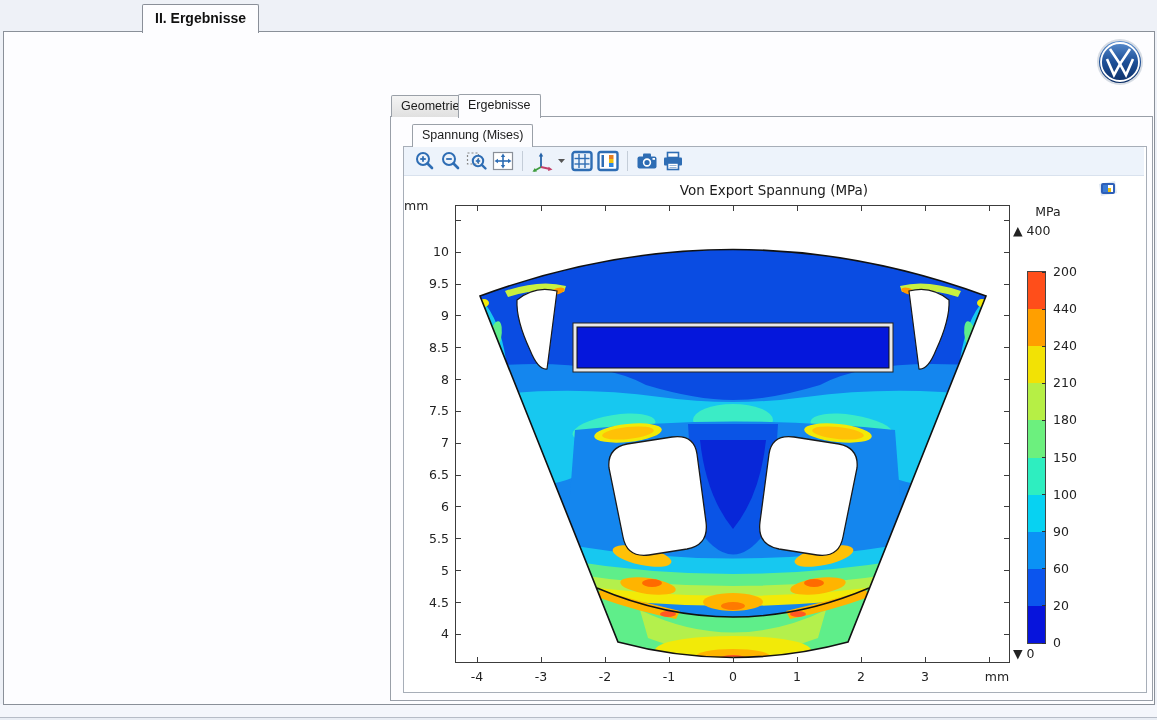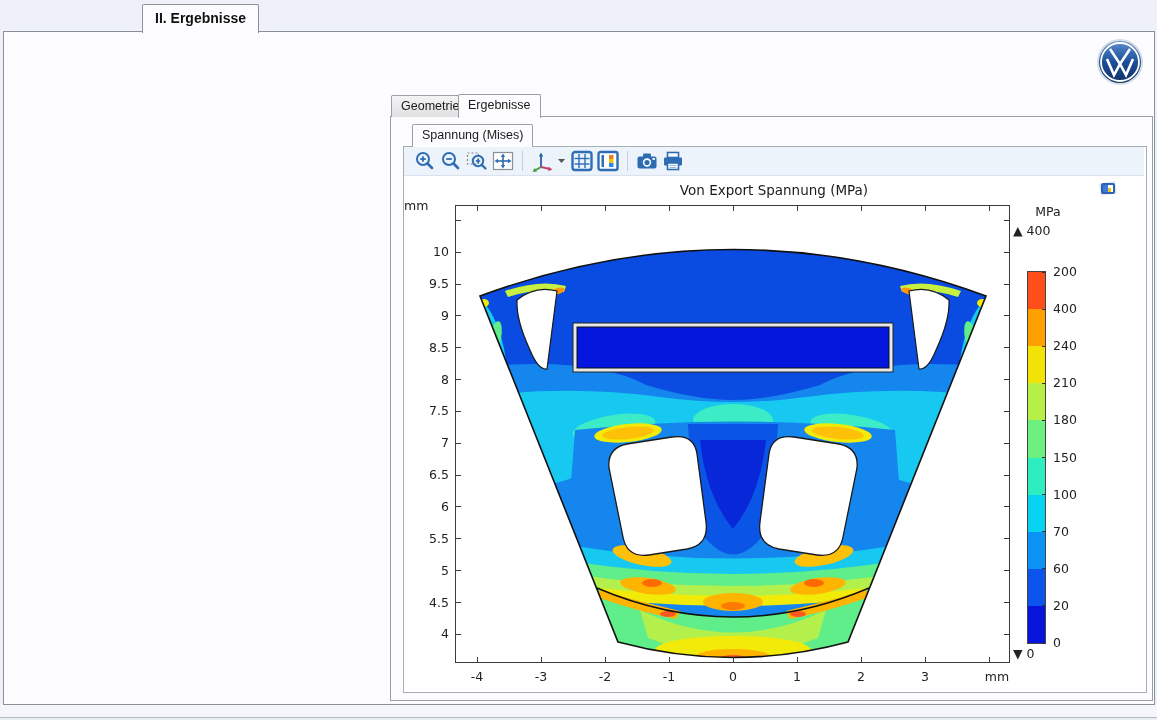--- a/index.html
+++ b/index.html
@@ -415,33 +415,33 @@
       <div style="position: absolute; left: 1028px; top: 383.3px; width: 17px; height: 37.6px; background: rgb(182, 239, 69);"></div>
       <div style="position: absolute; left: 1028px; top: 420.4px; width: 17px; height: 37.6px; background: rgb(108, 240, 126);"></div>
       <div style="position: absolute; left: 1028px; top: 457.5px; width: 17px; height: 37.6px; background: rgb(46, 238, 192);"></div>
       <div style="position: absolute; left: 1028px; top: 494.6px; width: 17px; height: 37.6px; background: rgb(7, 210, 242);"></div>
       <div style="position: absolute; left: 1028px; top: 531.7px; width: 17px; height: 37.6px; background: rgb(11, 146, 245);"></div>
       <div style="position: absolute; left: 1028px; top: 568.8px; width: 17px; height: 37.6px; background: rgb(11, 85, 238);"></div>
       <div style="position: absolute; left: 1028px; top: 605.9px; width: 17px; height: 37.6px; background: rgb(7, 20, 220);"></div>
       <div style="position: absolute; left: 1042px; top: 271.5px; width: 4px; height: 1px; background: rgb(51, 51, 51);"></div>
       <div style="position: absolute; left: 1053px; top: 264px; width: 36px; font-family: &quot;DejaVu Sans&quot;, sans-serif; font-size: 12.5px; color: rgb(34, 34, 34);">200</div>
       <div style="position: absolute; left: 1042px; top: 308.6px; width: 4px; height: 1px; background: rgb(51, 51, 51);"></div>
-      <div style="position: absolute; left: 1053px; top: 301.1px; width: 36px; font-family: &quot;DejaVu Sans&quot;, sans-serif; font-size: 12.5px; color: rgb(34, 34, 34);">400</div>
+      <div style="position: absolute; left: 1053px; top: 301.1px; width: 36px; font-family: &quot;DejaVu Sans&quot;, sans-serif; font-size: 12.5px; color: rgb(34, 34, 34);">440</div>
       <div style="position: absolute; left: 1042px; top: 345.7px; width: 4px; height: 1px; background: rgb(51, 51, 51);"></div>
       <div style="position: absolute; left: 1053px; top: 338.2px; width: 36px; font-family: &quot;DejaVu Sans&quot;, sans-serif; font-size: 12.5px; color: rgb(34, 34, 34);">240</div>
       <div style="position: absolute; left: 1042px; top: 382.8px; width: 4px; height: 1px; background: rgb(51, 51, 51);"></div>
       <div style="position: absolute; left: 1053px; top: 375.3px; width: 36px; font-family: &quot;DejaVu Sans&quot;, sans-serif; font-size: 12.5px; color: rgb(34, 34, 34);">210</div>
       <div style="position: absolute; left: 1042px; top: 419.9px; width: 4px; height: 1px; background: rgb(51, 51, 51);"></div>
       <div style="position: absolute; left: 1053px; top: 412.4px; width: 36px; font-family: &quot;DejaVu Sans&quot;, sans-serif; font-size: 12.5px; color: rgb(34, 34, 34);">180</div>
       <div style="position: absolute; left: 1042px; top: 457px; width: 4px; height: 1px; background: rgb(51, 51, 51);"></div>
       <div style="position: absolute; left: 1053px; top: 449.5px; width: 36px; font-family: &quot;DejaVu Sans&quot;, sans-serif; font-size: 12.5px; color: rgb(34, 34, 34);">150</div>
       <div style="position: absolute; left: 1042px; top: 494.1px; width: 4px; height: 1px; background: rgb(51, 51, 51);"></div>
       <div style="position: absolute; left: 1053px; top: 486.6px; width: 36px; font-family: &quot;DejaVu Sans&quot;, sans-serif; font-size: 12.5px; color: rgb(34, 34, 34);">100</div>
       <div style="position: absolute; left: 1042px; top: 531.2px; width: 4px; height: 1px; background: rgb(51, 51, 51);"></div>
-      <div style="position: absolute; left: 1053px; top: 523.7px; width: 36px; font-family: &quot;DejaVu Sans&quot;, sans-serif; font-size: 12.5px; color: rgb(34, 34, 34);">70</div>
+      <div style="position: absolute; left: 1053px; top: 523.7px; width: 36px; font-family: &quot;DejaVu Sans&quot;, sans-serif; font-size: 12.5px; color: rgb(34, 34, 34);">90</div>
       <div style="position: absolute; left: 1042px; top: 568.3px; width: 4px; height: 1px; background: rgb(51, 51, 51);"></div>
       <div style="position: absolute; left: 1053px; top: 560.8px; width: 36px; font-family: &quot;DejaVu Sans&quot;, sans-serif; font-size: 12.5px; color: rgb(34, 34, 34);">60</div>
       <div style="position: absolute; left: 1042px; top: 605.4px; width: 4px; height: 1px; background: rgb(51, 51, 51);"></div>
       <div style="position: absolute; left: 1053px; top: 597.9px; width: 36px; font-family: &quot;DejaVu Sans&quot;, sans-serif; font-size: 12.5px; color: rgb(34, 34, 34);">20</div>
       <div style="position: absolute; left: 1042px; top: 642.5px; width: 4px; height: 1px; background: rgb(51, 51, 51);"></div>
       <div style="position: absolute; left: 1053px; top: 635px; width: 36px; font-family: &quot;DejaVu Sans&quot;, sans-serif; font-size: 12.5px; color: rgb(34, 34, 34);">0</div>
     </div>
 </div>
 
 </body></html>

